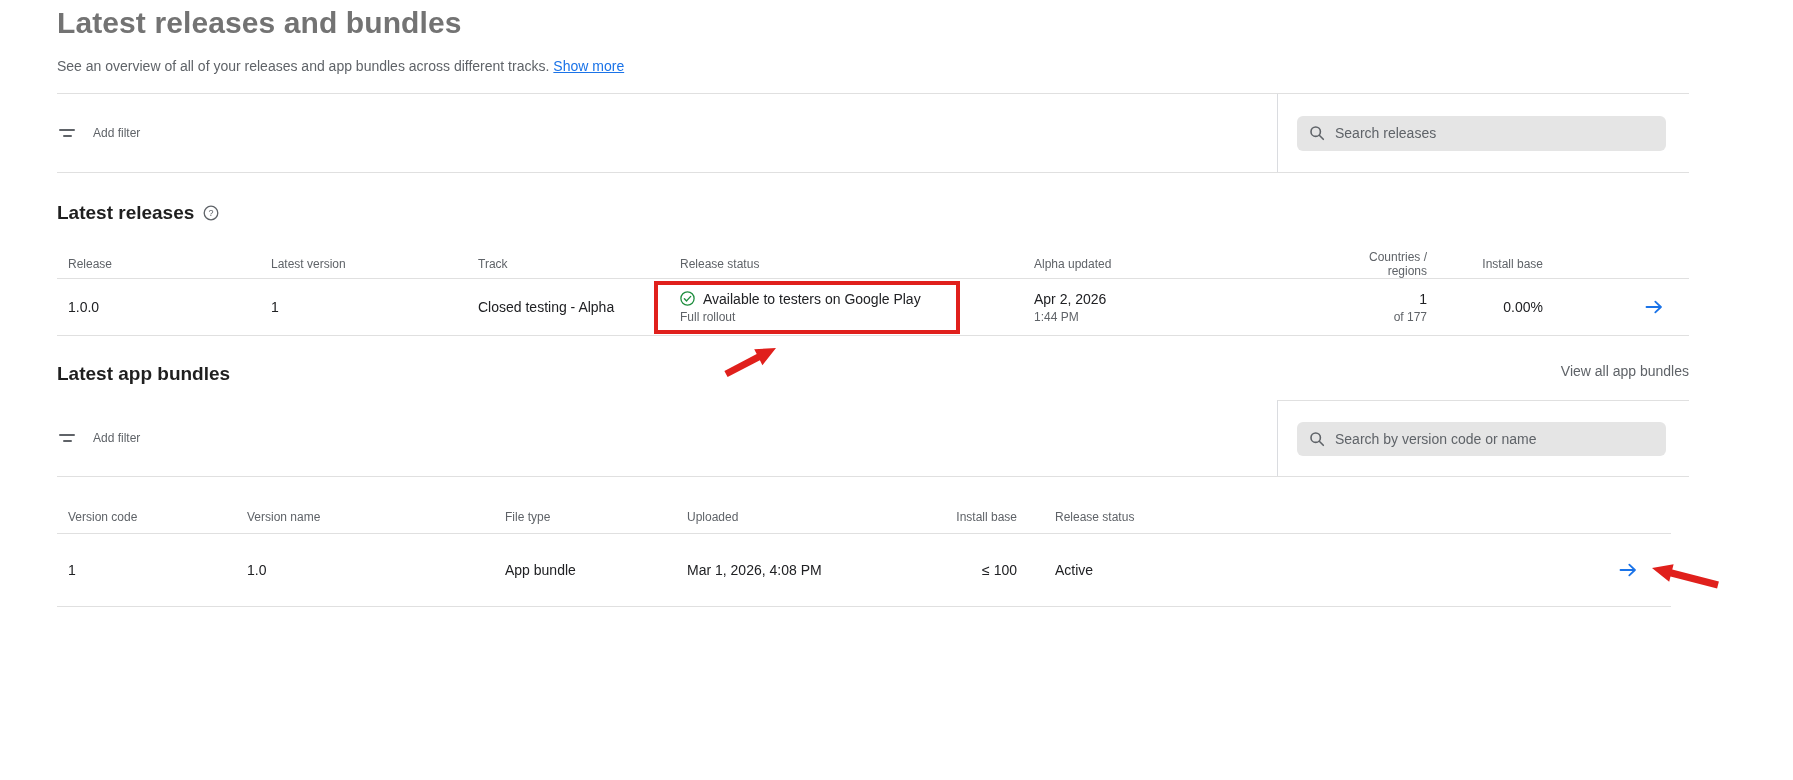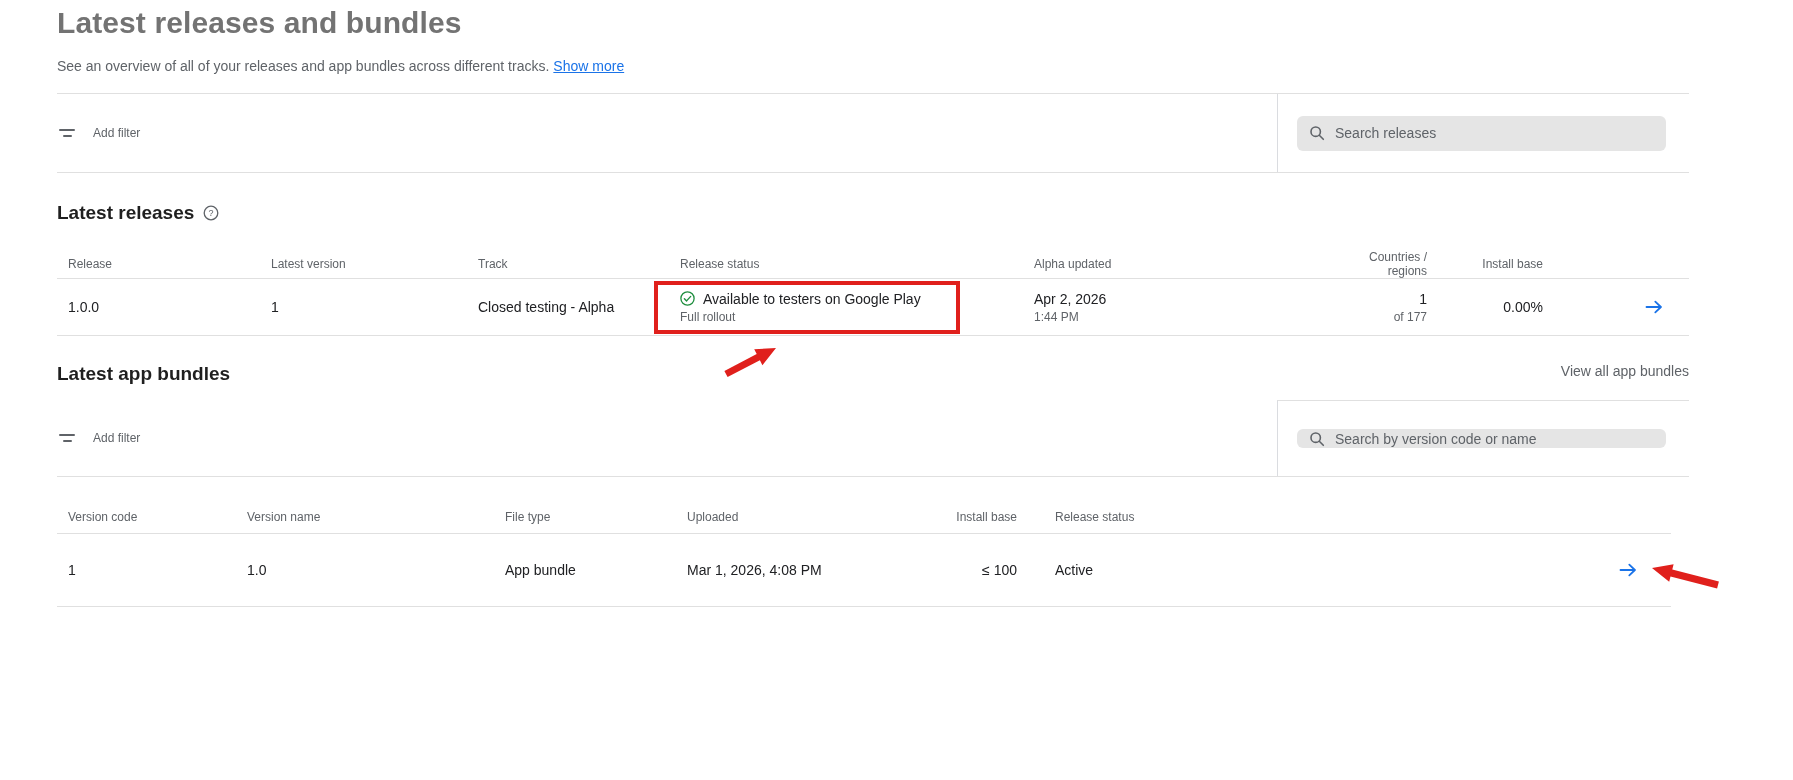--- a/index.html
+++ b/index.html
@@ -23,21 +23,21 @@
 
   .add-filter { display: flex; align-items: center; gap: 17px; background: none; border: none;
                 font-family: inherit; font-size: 12px; color: #5f6368; cursor: pointer; padding: 0 0 0 1px; }
   .filter-icon { width: 18px; height: 12px; display: inline-flex; flex-direction: column; align-items: center; justify-content: center; gap: 4px; }
   .filter-icon i { display: block; height: 2px; background: #5f6368; border-radius: 1px; }
   .filter-icon .l1 { width: 16px; }
   .filter-icon .l2 { width: 9px; }
 
   .searchbox { margin-left: 19px; width: 369px; height: 35px; background: #e5e5e5; border-radius: 6px;
                display: flex; align-items: center; padding: 0 12px; gap: 10px; }
-  .toolbar2 .searchbox { height: 19px; }
+  .toolbar2 .searchbox { height: 34px; }
   .searchbox input { flex: 1; border: none; background: transparent; outline: none;
                      font-family: inherit; font-size: 14px; color: #202124; }
   .searchbox input::placeholder { color: #5f6368; opacity: 1; }
 
   
   .section-head { left: 57px; width: 1632px; display: flex; align-items: flex-start; justify-content: space-between; }
   .sh1 { top: 202px; }
   .sh2 { top: 363px; }
   .section-title { font-size: 19px; font-weight: 700; color: #1f1f1f; display: flex; align-items: center; gap: 9px; }
   .help-btn { background: none; border: none; cursor: pointer; display: inline-flex; padding: 0; }

